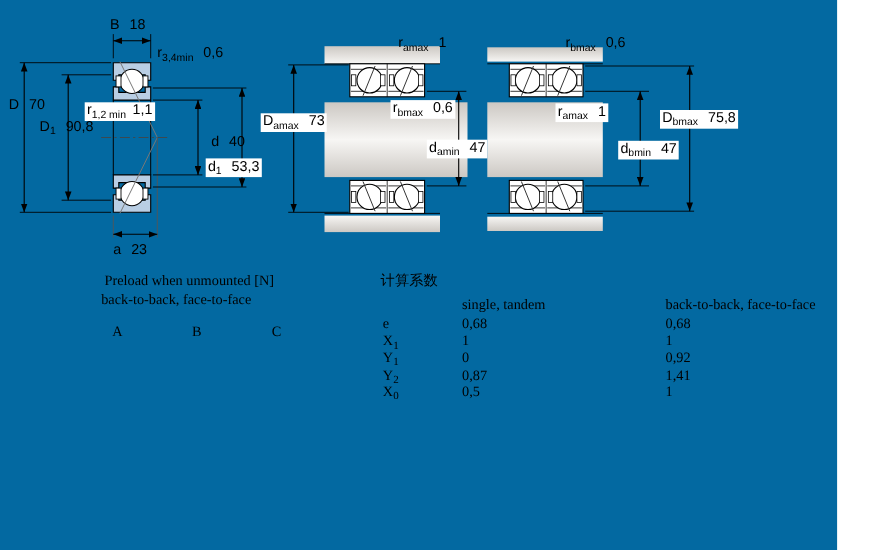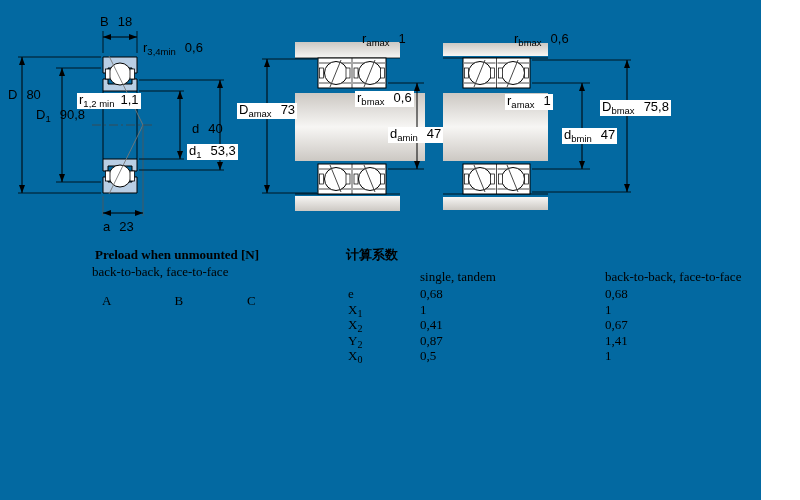--- a/index.html
+++ b/index.html
@@ -5,21 +5,21 @@
   html,body{margin:0;padding:0;background:#fff}
   .page{position:relative;width:761px;height:500px;background:#0369a1;overflow:hidden;
         font-family:"Liberation Sans",sans-serif;color:#000}
   svg{position:absolute;left:0;top:0}
   .dim-label{position:absolute;font-size:13px;line-height:1.1;white-space:nowrap;color:#000}
   .dim-label .sub{font-size:9.5px;vertical-align:-3px}
   .dim-label .val{margin-left:9px}
   .wbg{background:#fff;padding:0 2px}
   .tbl{position:absolute;font-family:"Liberation Serif",serif;font-size:13px;line-height:1.15;
        white-space:nowrap;color:#000}
-  .bold{font-weight:bold}
+  .bold{font-weight:normal}
   .pc{display:inline-block;width:72.5px}
   .frow{height:15.6px;line-height:15.6px}
   .frow .lab{display:inline-block;width:72px}
   .frow .v1{display:inline-block;width:185px}
   .frow .sub{font-size:10px;vertical-align:-3px}
 </style>
 </head>
 <body>
 
 <div class="page">
@@ -173,21 +173,21 @@
       </g>
       <g>
         <path d="M532,60 H631 M532,192 H631" stroke-width="0.8"></path>
         <line x1="627" y1="60" x2="627" y2="192" marker-start="url(#arr)" marker-end="url(#arr)"></line>
       </g>
     </g>
   </svg>
 
   <div class="dim-label" style="left:100px;top:15px"><span>B</span><span class="sub"></span><span class="val">18</span></div>
   <div class="dim-label" style="left:143px;top:41px"><span>r</span><span class="sub">3,4min</span><span class="val">0,6</span></div>
-  <div class="dim-label" style="left:8px;top:88px"><span>D</span><span class="sub"></span><span class="val">80</span></div>
+  <div class="dim-label" style="left:8px;top:88px"><span>D</span><span class="sub"></span><span class="val">70</span></div>
   <div class="dim-label" style="left:36px;top:108px"><span>D</span><span class="sub">1</span><span class="val">90,8</span></div>
   <div class="dim-label wbg" style="left:77px;top:93px"><span>r</span><span class="sub">1,2 min</span><span class="val" style="margin-left:6px">1,1</span></div>
   <div class="dim-label" style="left:192px;top:122px"><span>d</span><span class="sub"></span><span class="val">40</span></div>
   <div class="dim-label wbg" style="left:187px;top:144px"><span>d</span><span class="sub">1</span><span class="val">53,3</span></div>
   <div class="dim-label" style="left:103px;top:220px"><span>a</span><span class="sub"></span><span class="val">23</span></div>
 
   <div class="dim-label" style="left:362px;top:32px"><span>r</span><span class="sub">amax</span><span class="val">1</span></div>
   <div class="dim-label wbg" style="left:237px;top:103px"><span>D</span><span class="sub">amax</span><span class="val">73</span></div>
   <div class="dim-label wbg" style="left:355px;top:91px"><span>r</span><span class="sub">bmax</span><span class="val">0,6</span></div>
   <div class="dim-label wbg" style="left:388px;top:127px"><span>d</span><span class="sub">amin</span><span class="val">47</span></div>
@@ -202,18 +202,18 @@
   <div class="tbl" style="left:102px;top:294px">
     <span class="pc">A</span><span class="pc">B</span><span>C</span>
   </div>
 
   <div class="tbl bold" style="left:346px;top:248px">计算系数</div>
   <div class="tbl" style="left:420px;top:270px">single, tandem</div>
   <div class="tbl" style="left:605px;top:270px">back-to-back, face-to-face</div>
   <div class="tbl" style="left:348px;top:286px">
     <div class="frow"><span class="lab"><span>e</span><span class="sub"></span></span><span class="v1">0,68</span><span>0,68</span></div>
     <div class="frow"><span class="lab"><span>X</span><span class="sub">1</span></span><span class="v1">1</span><span>1</span></div>
-    <div class="frow"><span class="lab"><span>X</span><span class="sub">2</span></span><span class="v1">0,41</span><span>0,67</span></div>
+    <div class="frow"><span class="lab"><span>Y</span><span class="sub">1</span></span><span class="v1">0</span><span>0,92</span></div>
     <div class="frow"><span class="lab"><span>Y</span><span class="sub">2</span></span><span class="v1">0,87</span><span>1,41</span></div>
     <div class="frow"><span class="lab"><span>X</span><span class="sub">0</span></span><span class="v1">0,5</span><span>1</span></div>
   </div>
 
 </div>
 
 </body></html>

